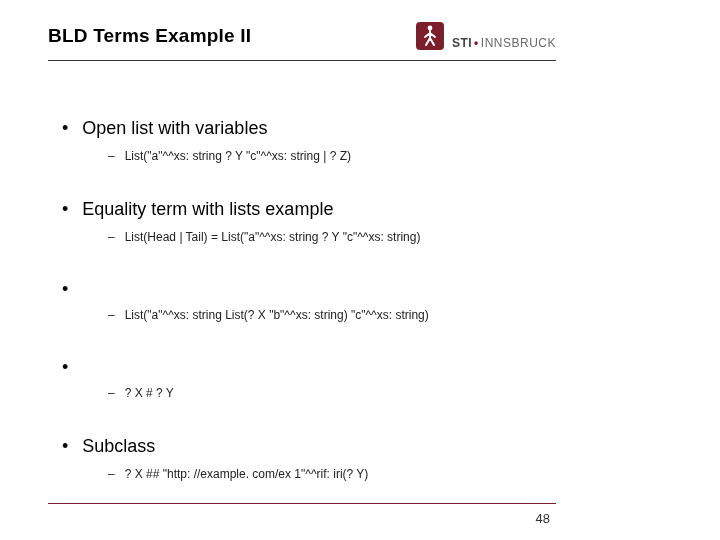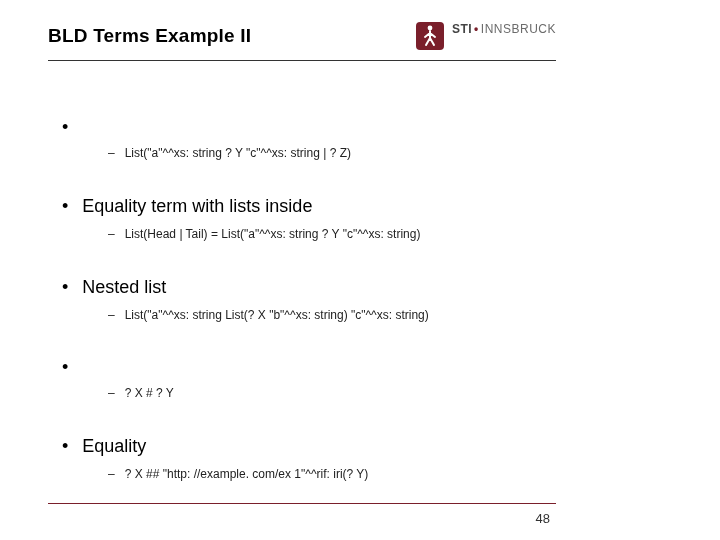--- a/index.html
+++ b/index.html
@@ -28,21 +28,21 @@
     justify-content: space-between;
     align-items: center;
   }
   .title {
     font-size: 19px;
     font-weight: bold;
     letter-spacing: 0.2px;
   }
   .logo {
     display: flex;
-    align-items: flex-start;
+    align-items: flex-end;
     gap: 8px;
   }
   .logo-mark {
     width: 28px;
     height: 28px;
     background: #7a1f2b;
     border-radius: 4px;
     position: relative;
   }
   .logo-mark svg {
@@ -139,63 +139,63 @@
     </div>
   </div>
 
   <div class="hr-top"></div>
 
   <div class="content">
 
     <div class="item">
       <div class="item-head">
         <span class="bullet-dot">•</span>
+        <span>Open list with variables</span>
       </div>
       <div class="sub">
         <span class="dash">–</span>
         <span>List("a"^^xs: string ? Y "c"^^xs: string | ? Z)</span>
       </div>
     </div>
 
     <div class="item">
       <div class="item-head">
         <span class="bullet-dot">•</span>
-        <span>Equality term with lists inside</span>
+        <span>Equality term with lists example</span>
       </div>
       <div class="sub">
         <span class="dash">–</span>
         <span>List(Head | Tail) = List("a"^^xs: string ? Y "c"^^xs: string)</span>
       </div>
     </div>
 
     <div class="item">
       <div class="item-head">
         <span class="bullet-dot">•</span>
-        <span>Nested list</span>
       </div>
       <div class="sub">
         <span class="dash">–</span>
         <span>List("a"^^xs: string List(? X "b"^^xs: string) "c"^^xs: string)</span>
       </div>
     </div>
 
     <div class="item">
       <div class="item-head">
         <span class="bullet-dot">•</span>
       </div>
       <div class="sub">
         <span class="dash">–</span>
         <span>? X # ? Y</span>
       </div>
     </div>
 
     <div class="item">
       <div class="item-head">
         <span class="bullet-dot">•</span>
-        <span>Equality</span>
+        <span>Subclass</span>
       </div>
       <div class="sub">
         <span class="dash">–</span>
         <span>? X ## "http: //example. com/ex 1"^^rif: iri(? Y)</span>
       </div>
     </div>
 
   </div>
 
   <div class="hr-bottom"></div>

